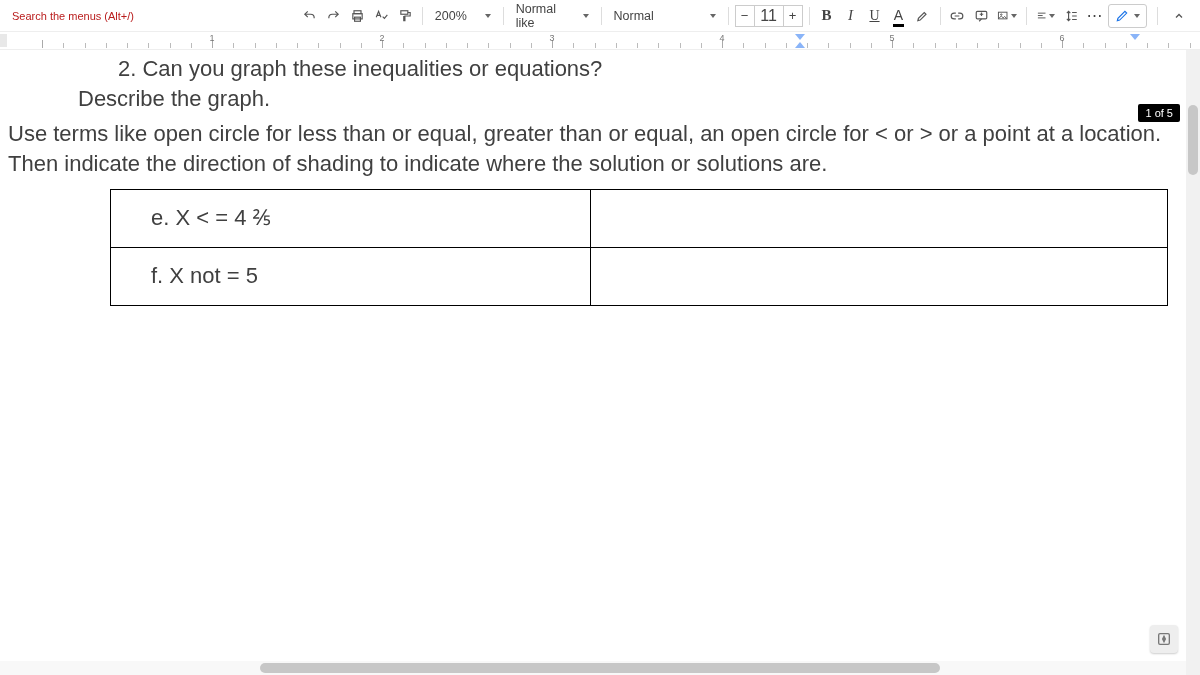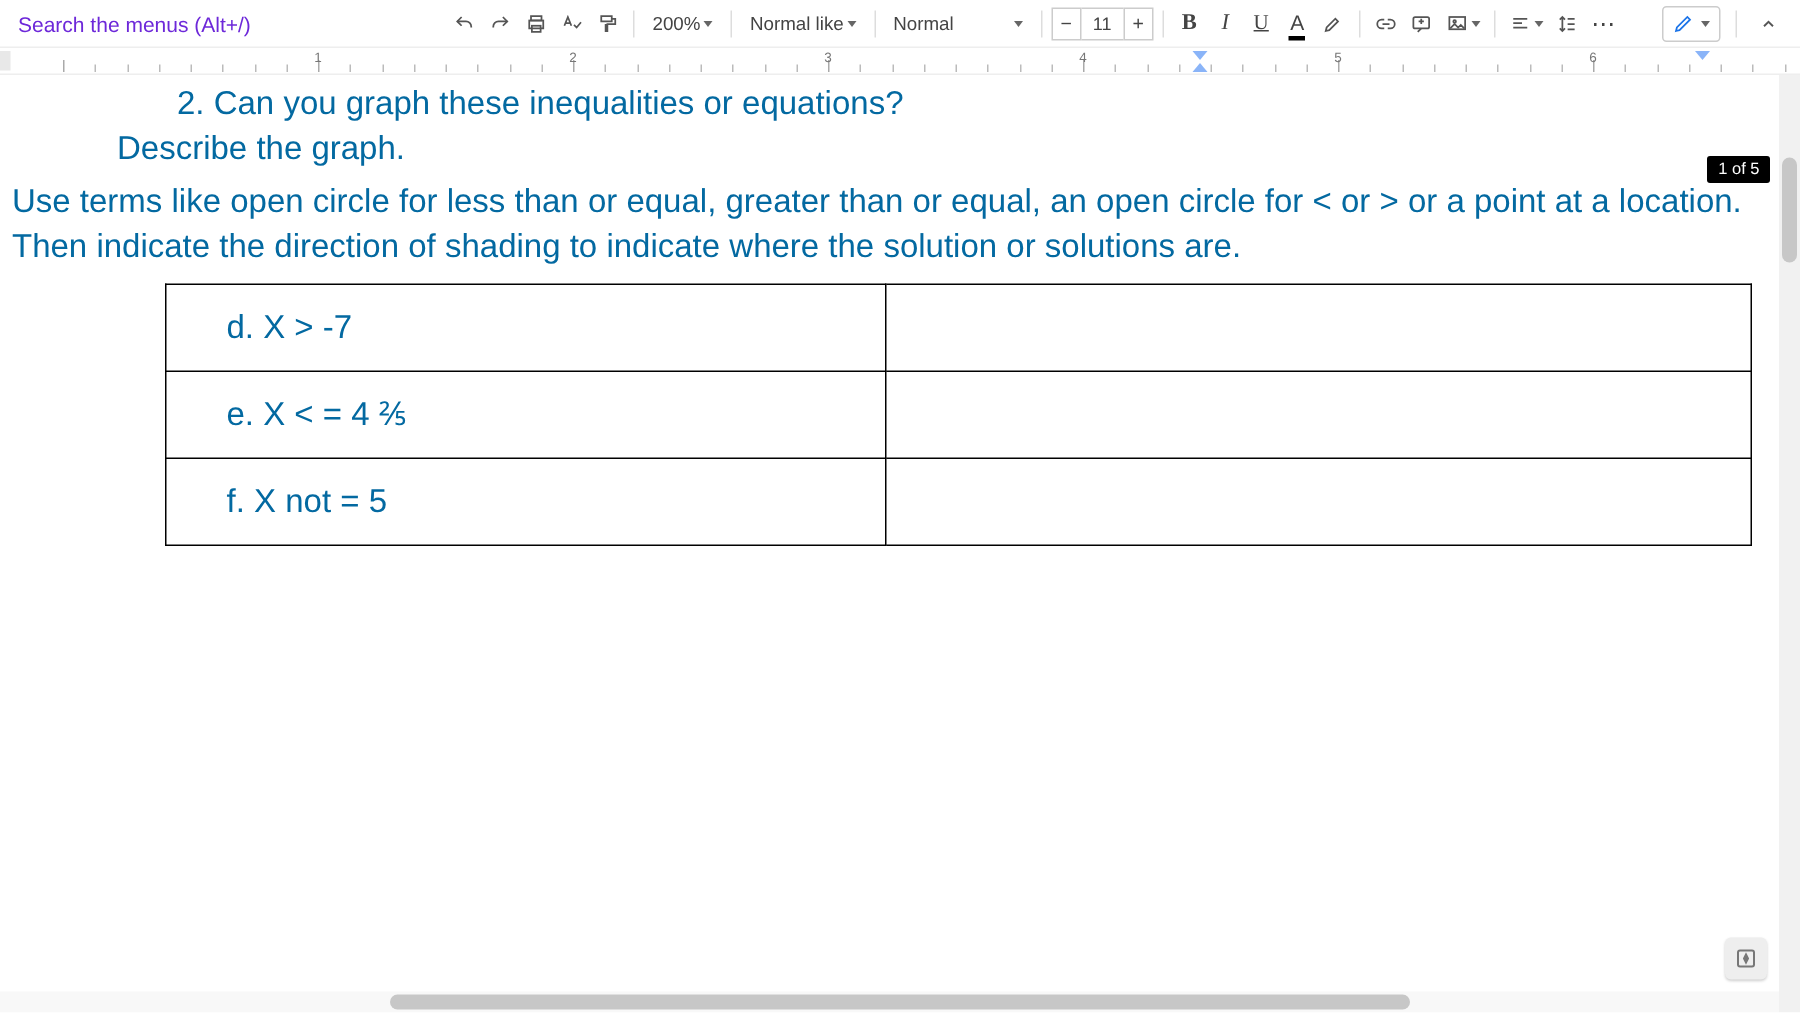--- a/index.html
+++ b/index.html
@@ -17,23 +17,23 @@
     align-items: center;
     height: 32px;
     padding: 0 6px;
     gap: 2px;
     border-bottom: 1px solid #eee;
     font-size: 12px;
     color: #444;
   }
   .search-box {
     flex: 0 0 290px;
-    color: #6d28d9;
+    color: #b91c1c;
     padding: 4px 6px;
-    font-size: 14px;
+    font-size: 11px;
   }
   .tool-btn {
     display: flex;
     align-items: center;
     justify-content: center;
     min-width: 22px;
     height: 24px;
     padding: 0 3px;
     cursor: pointer;
     color: #444;
@@ -41,21 +41,21 @@
   .tool-btn svg { display: block; }
   .tool-sep {
     width: 1px;
     height: 18px;
     background: #ddd;
     margin: 0 4px;
   }
   .zoom-box, .style-box, .font-box {
     display: flex;
     align-items: center;
-    gap: 0;
+    gap: 16px;
     padding: 0 6px;
     height: 24px;
     cursor: pointer;
     font-size: 12.5px;
   }
   .dropdown-arrow {
     width: 0; height: 0;
     border-left: 3px solid transparent;
     border-right: 3px solid transparent;
     border-top: 4px solid #666;
@@ -72,21 +72,21 @@
     display: flex; align-items: center; justify-content: center;
     cursor: pointer;
     font-size: 13px;
     color: #444;
   }
   .fs-val {
     width: 28px; height: 22px;
     border-top: 1px solid #ccc;
     border-bottom: 1px solid #ccc;
     text-align: center;
-    font-size: 12px;
+    font-size: 16px;
     line-height: 20px;
   }
   .bold-b { font-weight: bold; font-family: 'Times New Roman', serif; font-size: 15px; }
   .italic-i { font-style: italic; font-family: 'Times New Roman', serif; font-size: 15px; }
   .underline-u { text-decoration: underline; font-family: 'Times New Roman', serif; font-size: 14px; }
   .text-color-a {
     font-family: Arial;
     font-size: 14px;
     position: relative;
     padding-bottom: 2px;
@@ -171,21 +171,21 @@
     top: 50px;
     left: 0;
     right: 16px;
     bottom: 0;
     overflow: hidden;
     padding: 4px 8px 0 8px;
   }
   .doc-content {
     font-family: Arial, sans-serif;
     font-size: 22px;
-    color: #0369a1;
+    color: #404040;
     line-height: 1.35;
   }
   .q-title {
     margin-left: 110px;
     margin-bottom: 0;
   }
   .q-sub {
     margin-left: 70px;
     margin-bottom: 6px;
   }
@@ -466,24 +466,20 @@
 </div>
 
 <div class="doc-area">
   <div class="doc-content">
     <div class="q-title">2. Can you graph these inequalities or equations?</div>
     <div class="q-sub">Describe the graph.</div>
     <div class="q-body">Use terms like open circle for less than or equal, greater than or equal, an open circle for &lt; or &gt; or a point at a location. Then indicate the direction of shading to indicate where the solution or solutions are.</div>
     <table class="ineq-table">
       <tbody id="ineq-body">
           <tr>
-            <td class="col1">d.   X &gt; -7</td>
-            <td class="col2"></td>
-          </tr>
-          <tr>
             <td class="col1">e.   X &lt; = 4 ⅖</td>
             <td class="col2"></td>
           </tr>
           <tr>
             <td class="col1">f.    X not = 5</td>
             <td class="col2"></td>
           </tr>
         </tbody>
     </table>
   </div>

